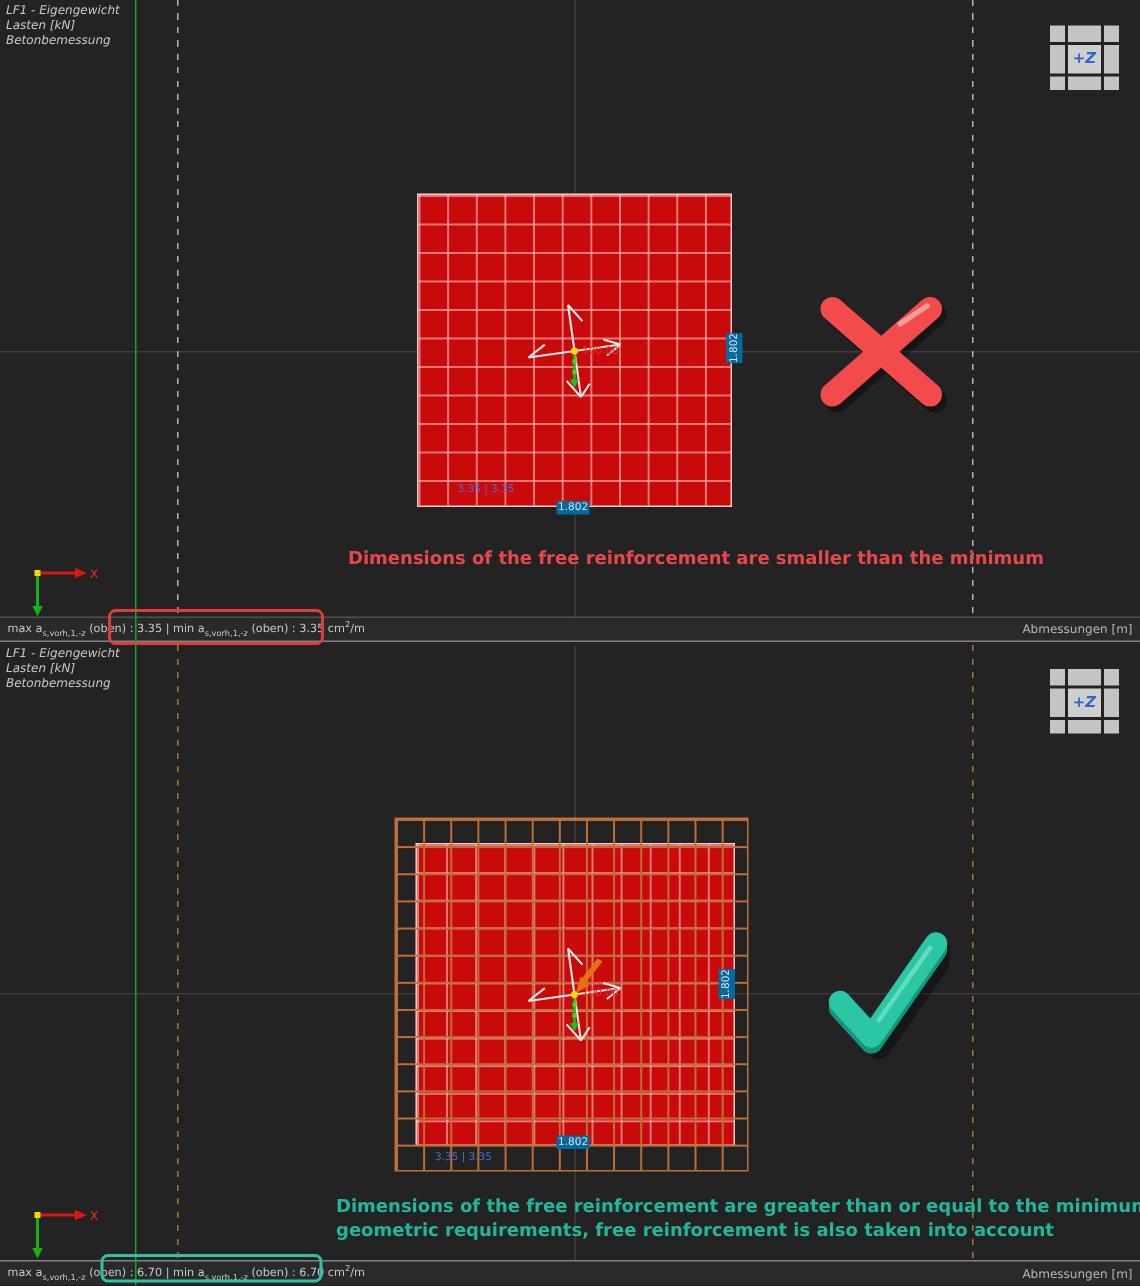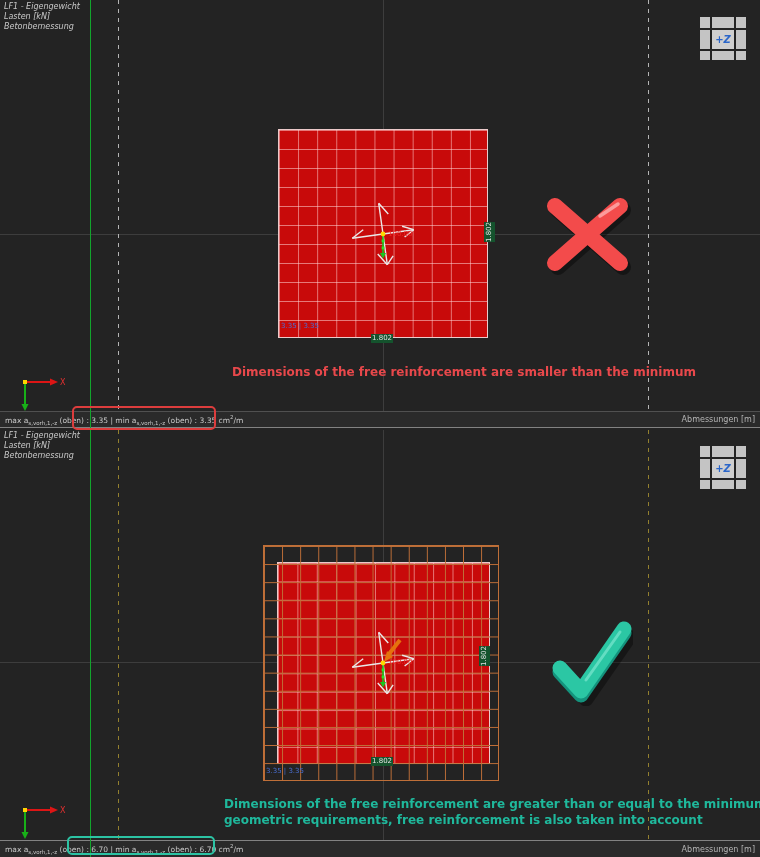--- a/index.html
+++ b/index.html
@@ -33,23 +33,23 @@
   .redsquare { position:absolute; background-color:#c80a0a; border:1px solid #eccaca;
     box-sizing:border-box; z-index:2;
     background-image:linear-gradient(to right, rgba(255,212,212,.55) 1px, transparent 1px),
                      linear-gradient(to bottom, rgba(255,212,212,.55) 1px, transparent 1px); }
   .mesh { position:absolute; border:1px solid #bf6f38; box-sizing:border-box; z-index:3;
     background-image:linear-gradient(to right, #bf6f38 1px, transparent 1px),
                      linear-gradient(to bottom, #bf6f38 1px, transparent 1px);
     background-size:18.1px 18.1px; }
 
   .dimlabel { position:absolute; font-size:7px; line-height:9px; color:#e0e0e0;
-    background:#14532d; padding:0 1px; z-index:4; white-space:nowrap; }
+    background:#0369a1; padding:0 1px; z-index:4; white-space:nowrap; }
   .dimlabel-v { writing-mode:vertical-rl; transform:rotate(180deg); }
-  .cornerlabel { position:absolute; font-size:7px; line-height:8px; color:#4a6fd4; z-index:4; white-space:nowrap; }
+  .cornerlabel { position:absolute; font-size:7px; line-height:8px; color:#4a6fd4; z-index:4; white-space:nowrap;margin-left:24px; }
   .centerlabel { position:absolute; font-size:7px; line-height:8px; color:#ee2525; z-index:4; white-space:nowrap; }
 
   .sym { position:absolute; z-index:4; }
 
   
   .msg { position:absolute; z-index:4; font-weight:bold; font-size:12px; line-height:16px; }
   .msg div { white-space:nowrap; }
   .msg-red  { color:#e8484b; }
   .msg-teal { color:#1fb89c; }
 

